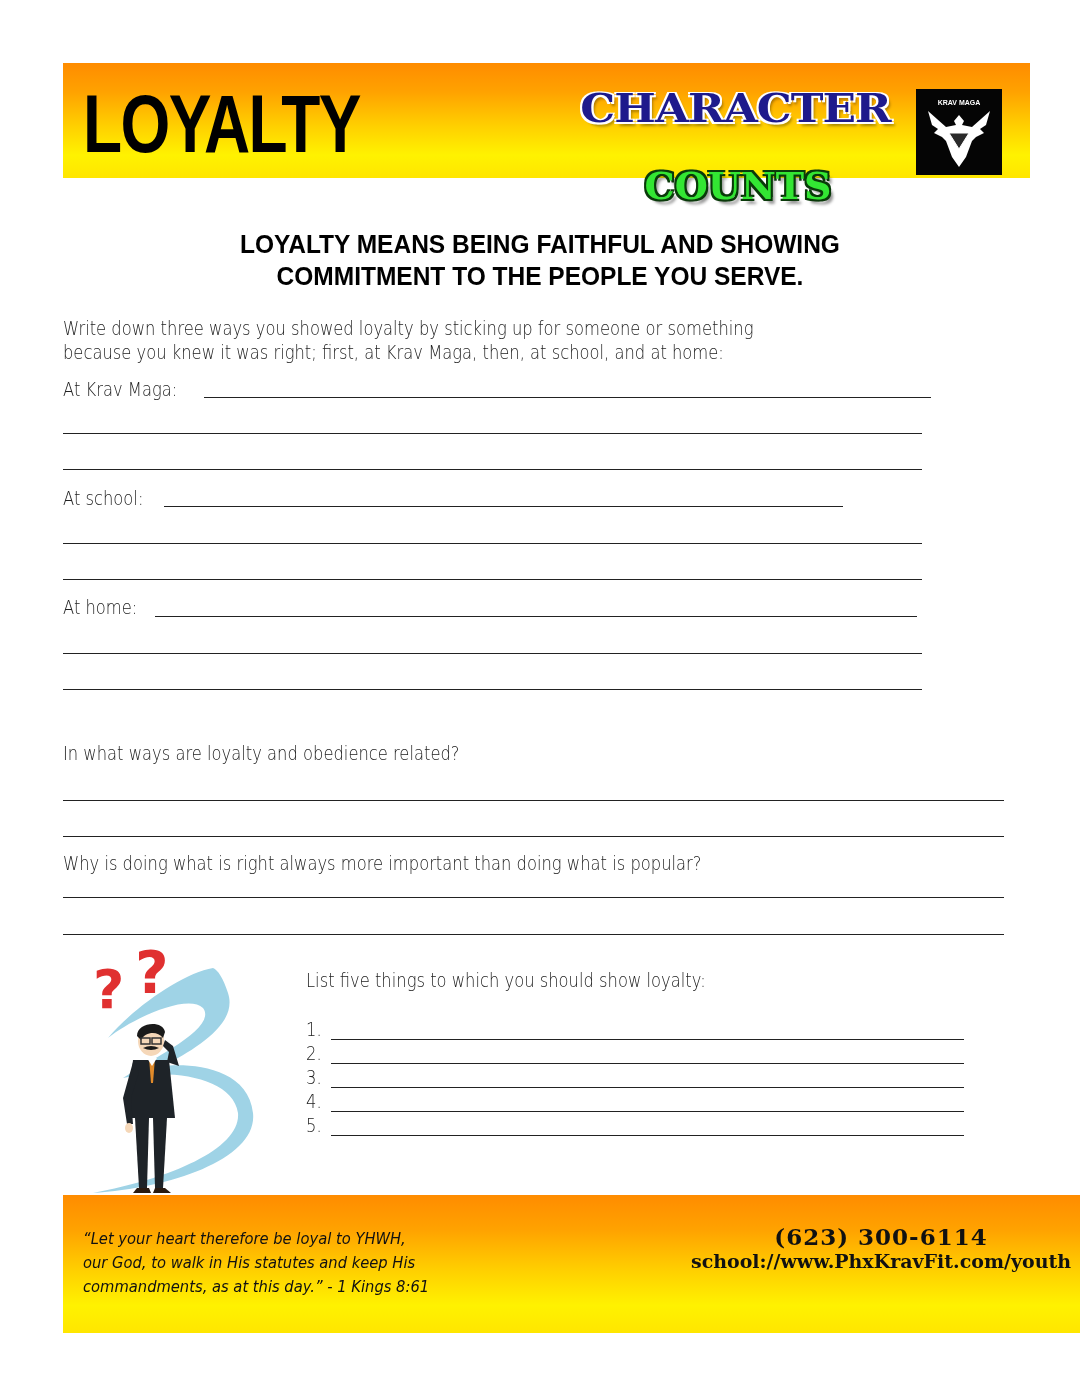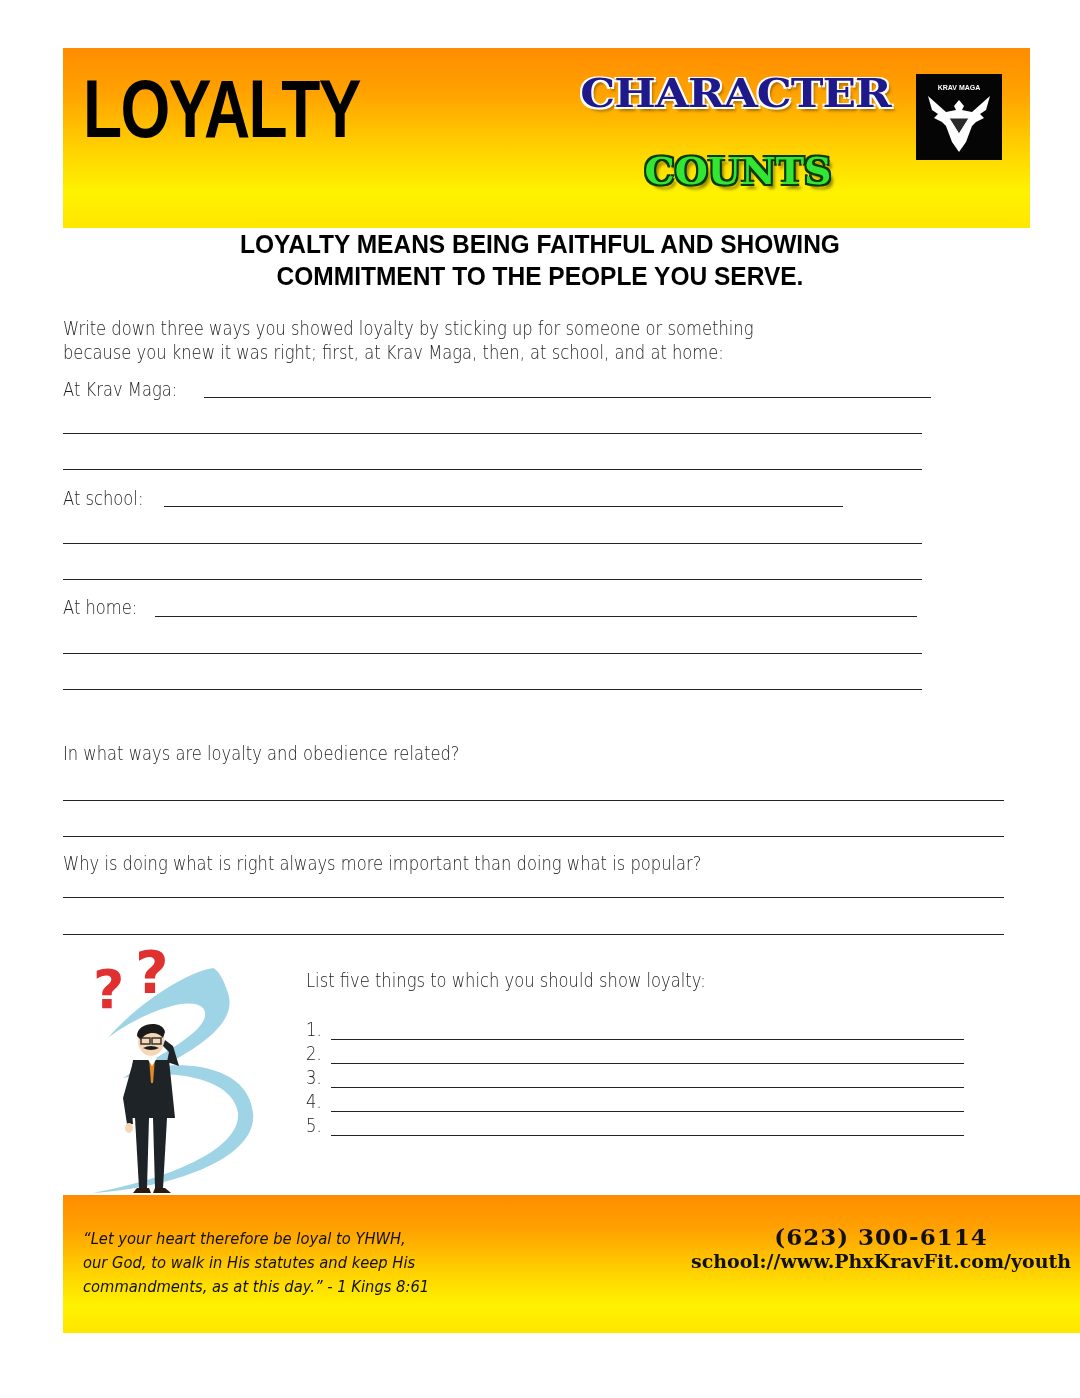--- a/index.html
+++ b/index.html
@@ -2,21 +2,21 @@
 <html><head>
 <meta charset="utf-8">
 <style>
   html, body { margin: 0; padding: 0; background: #ffffff; }
   body { width: 1080px; height: 1398px; position: relative; overflow: hidden; font-family: "Liberation Sans", sans-serif; color: #111; }
 
   .banner {
     position: absolute; left: 63px; width: 967px;
     background: linear-gradient(to bottom, #ff8c00 0%, #ffa200 25%, #ffd000 55%, #fff200 80%, #ffe600 100%);
   }
-  .header-banner { top: 48px; height: 180px; }
+  .header-banner { top: 63px; height: 115px; }
   .footer-banner { top: 1195px; height: 138px; width: 1056px; }
 
   .loyalty-title {
     position: absolute; left: 20px; top: 20px;
     font-family: "Liberation Sans", sans-serif; font-weight: 900; font-size: 82px;
     letter-spacing: -2px; color: #000; line-height: 1;
     transform: scaleX(0.78); transform-origin: left top;
   }
   .cc-logo { position: absolute; left: 505px; top: 24px; width: 335px; height: 90px; }
   .cc-character {

